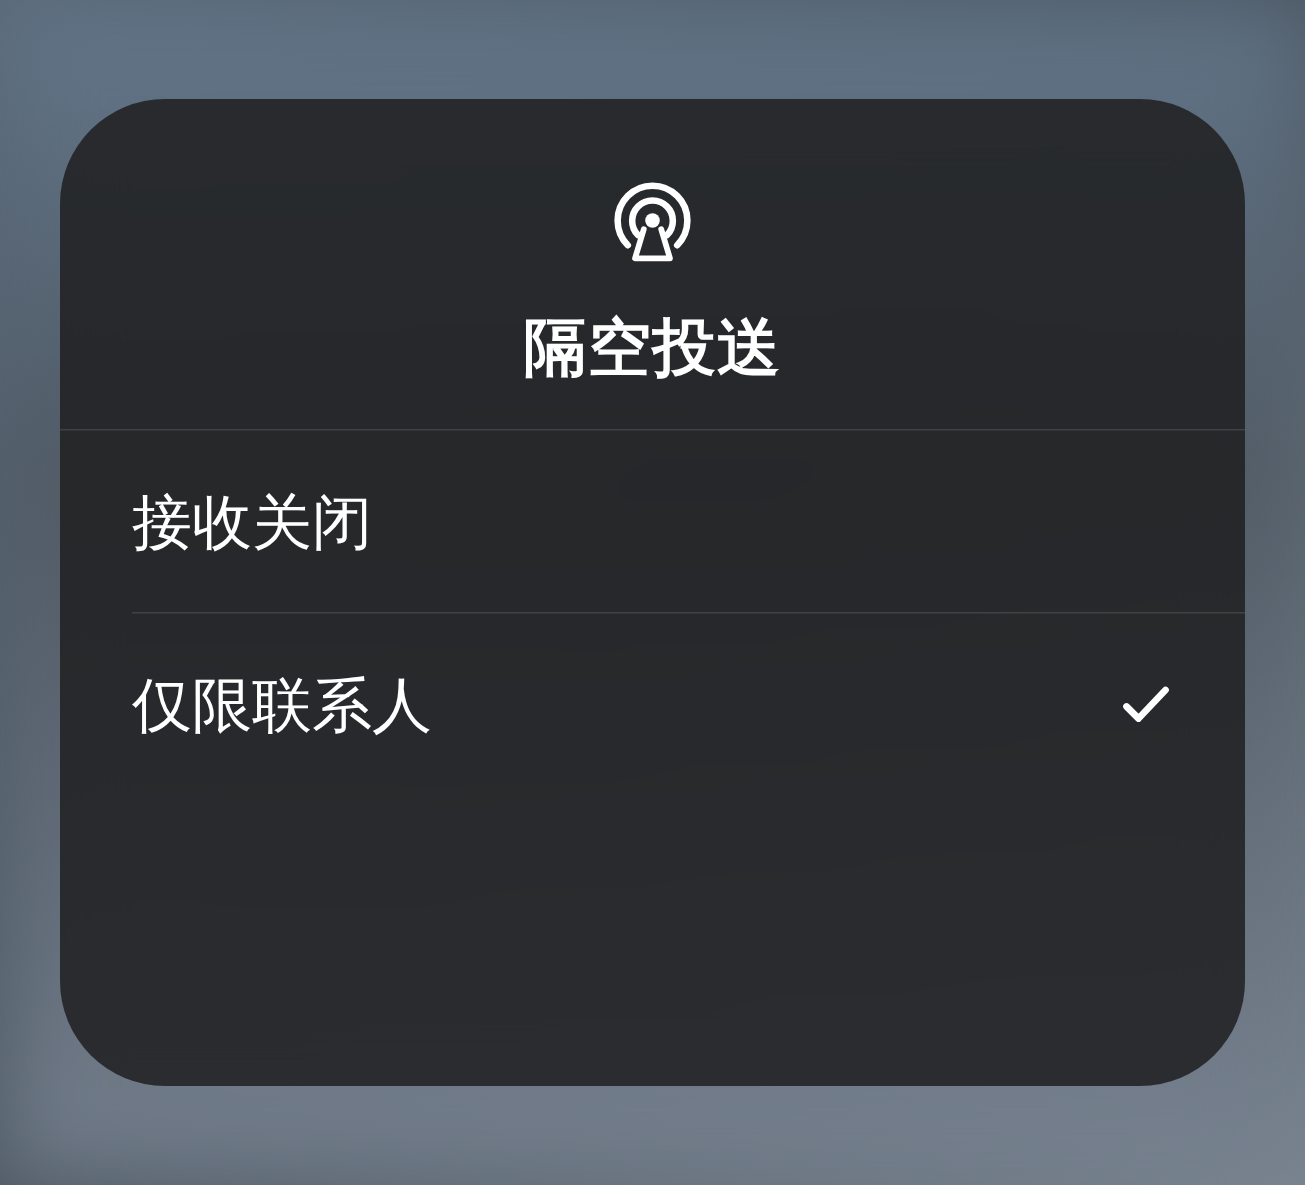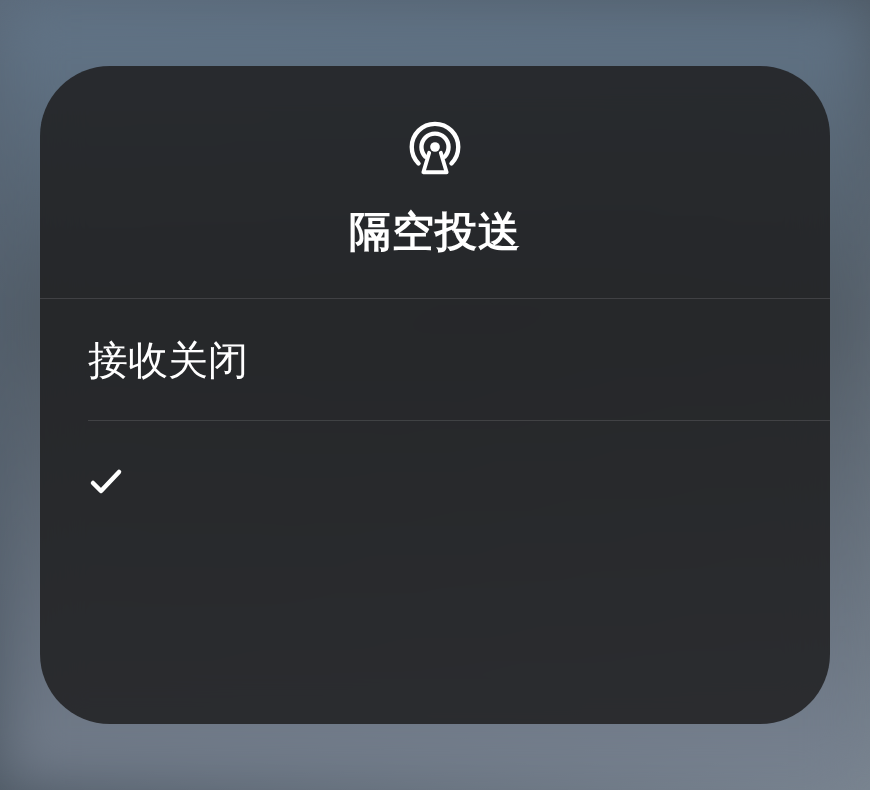--- a/index.html
+++ b/index.html
@@ -42,21 +42,21 @@
       -webkit-backdrop-filter: blur(20px);
       display: flex;
       flex-direction: column;
     }
 
     .header {
       display: flex;
       flex-direction: column;
       align-items: center;
       padding-top: 50px;
-      padding-bottom: 38px;
+      padding-bottom: 26px;
       border-bottom: 1px solid rgba(255, 255, 255, 0.12);
     }
 
     .airdrop-icon {
       width: 62px;
       height: 62px;
       display: flex;
       align-items: center;
       justify-content: center;
       margin-bottom: 26px;
@@ -135,20 +135,21 @@
       </svg>
     </div>
     <div class="title">隔空投送</div>
   </div>
   <div class="options">
     <div class="option">
       <span class="option-label">接收关闭</span>
 
     </div>
     <div class="option selected">
+      <span class="option-label">仅限联系人</span>
       <span class="checkmark">
         <svg viewBox="0 0 36 36" fill="none" stroke="#ffffff" stroke-width="4.5" stroke-linecap="round" stroke-linejoin="round">
           <path d="M 5 19 L 13 27 L 31 8"></path>
         </svg>
       </span>
     </div>
   </div>
 </div>
 
 </body></html>

